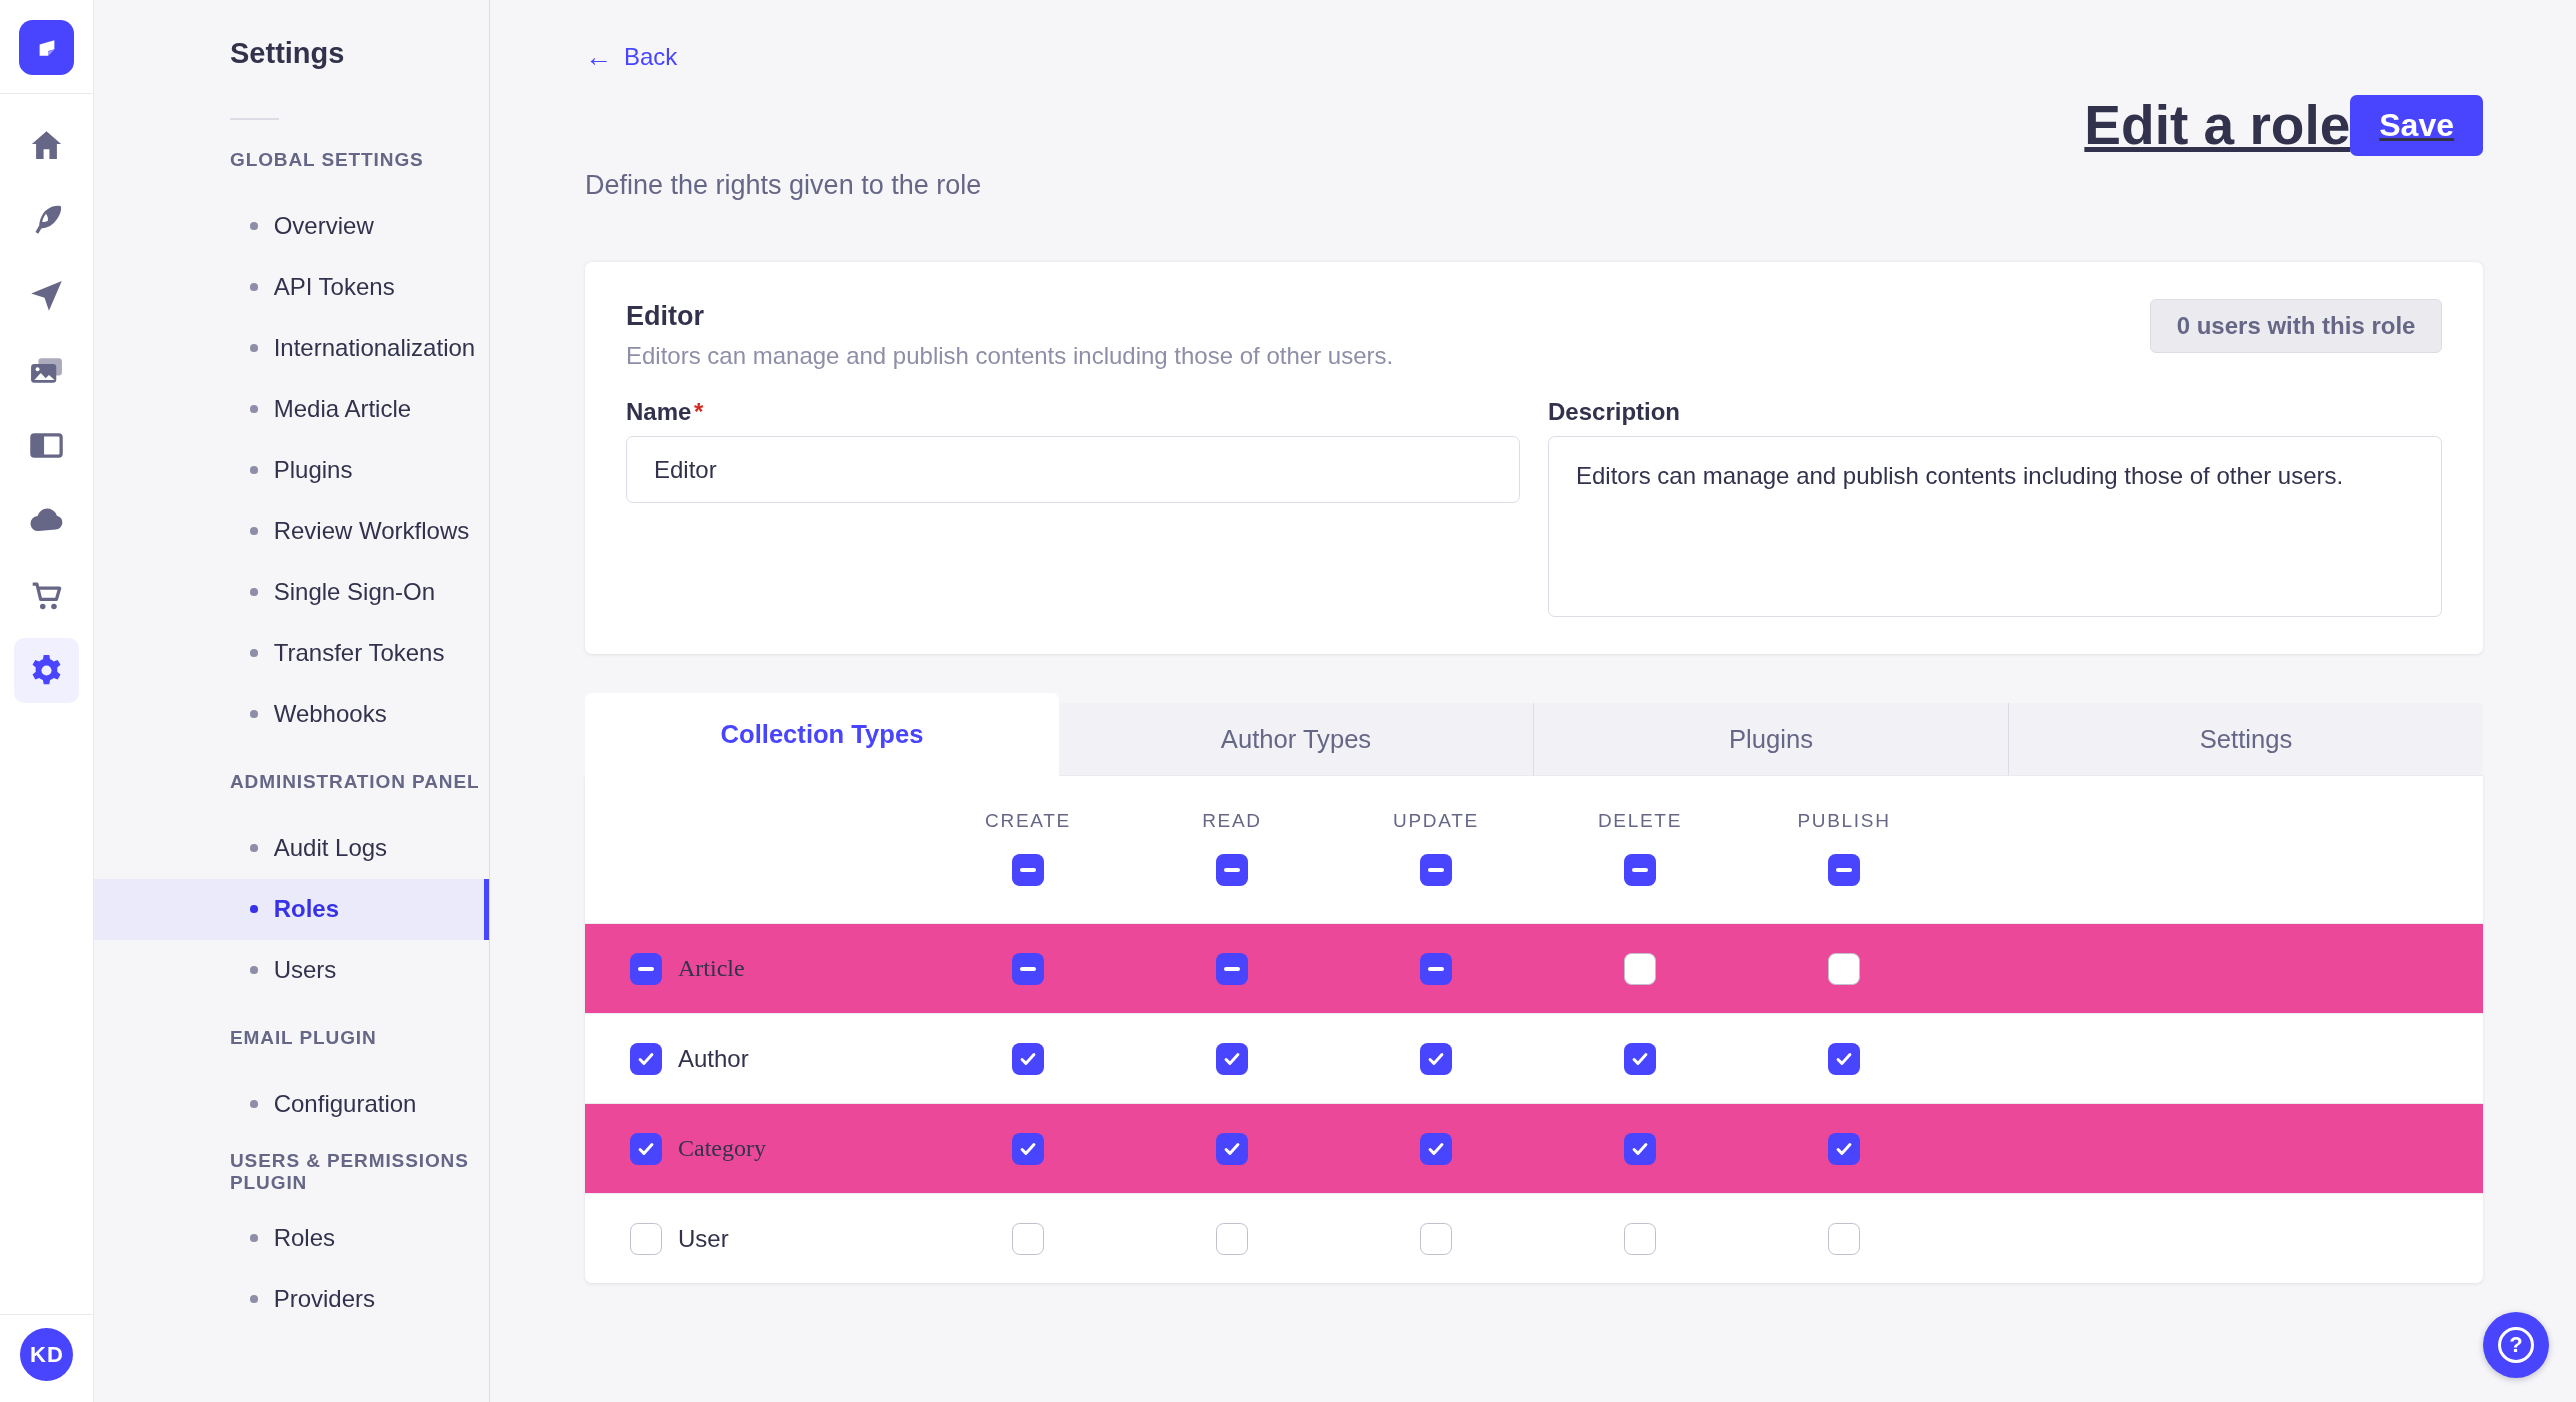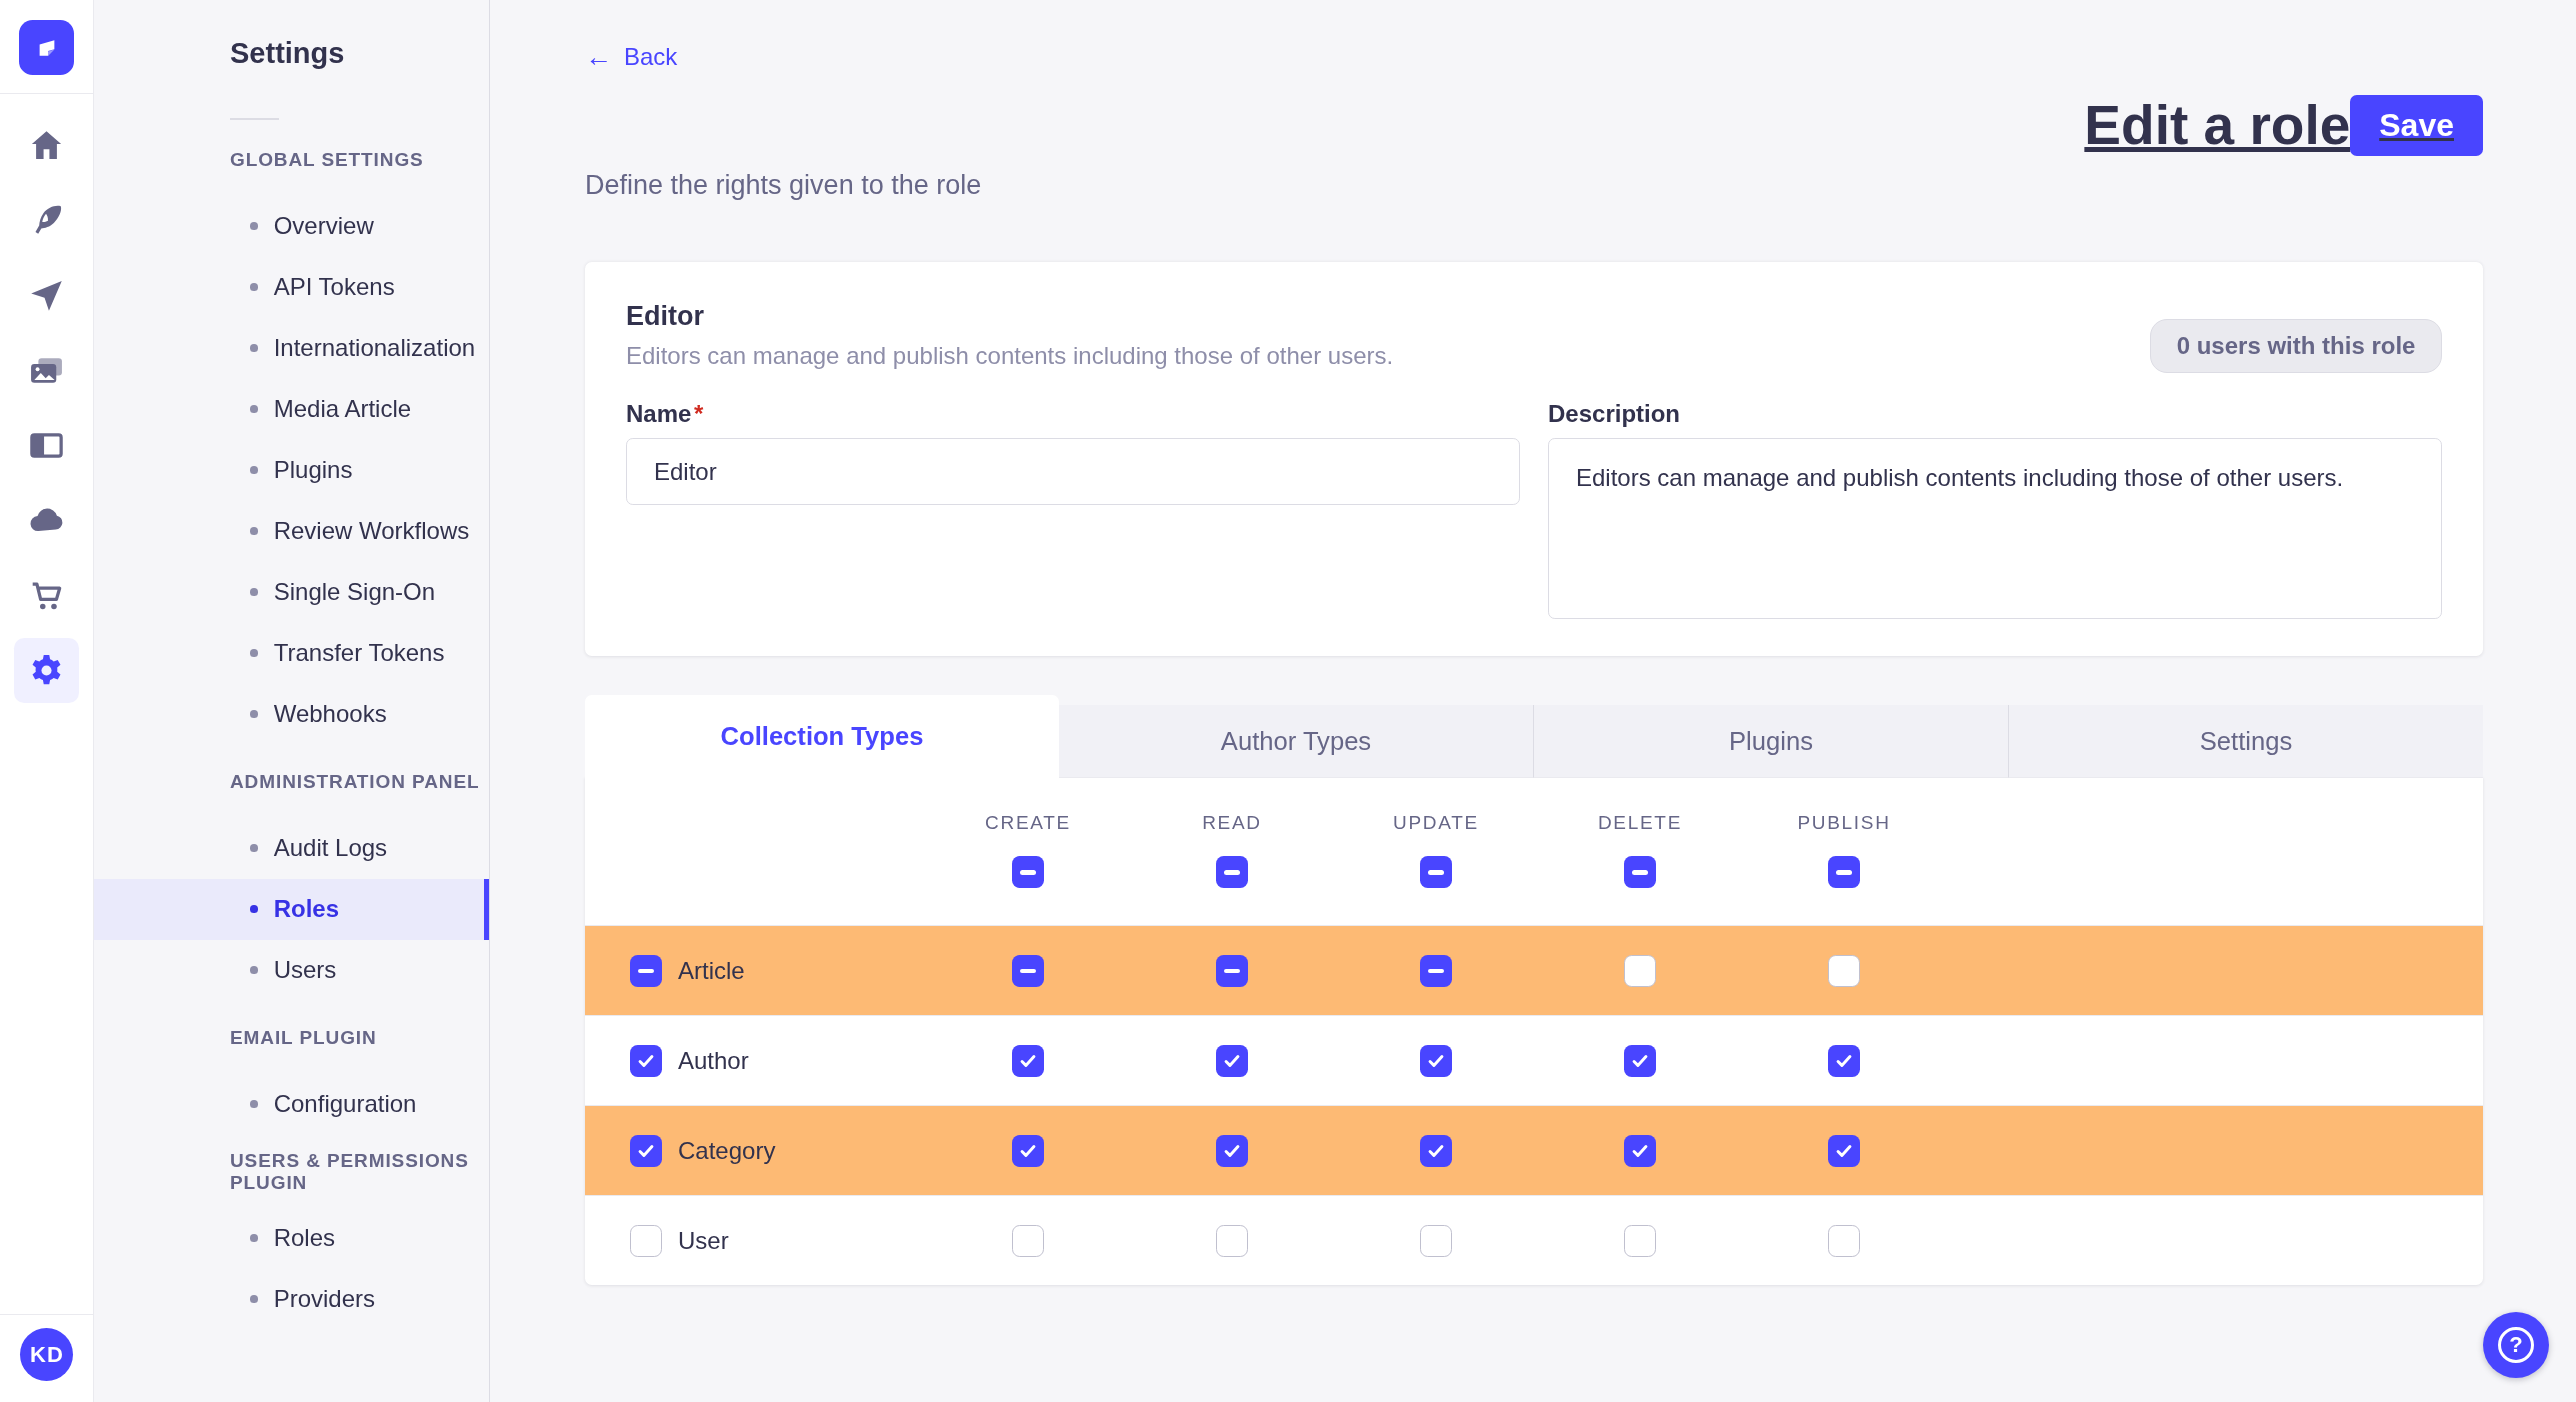--- a/index.html
+++ b/index.html
@@ -75,22 +75,22 @@
 
   
   .card {
     background: #fff; border-radius: 6.8px; box-shadow: 0 0.9px 3.4px rgba(33,33,52,0.1);
   }
   .role-card { margin-top: 60px; padding: 37px 41px 34px; }
   .role-card-head { display: flex; justify-content: space-between; align-items: flex-start; }
   .role-title { font-size: 27px; font-weight: bold; color: #32324D; line-height: 34px; }
   .role-desc { margin-top: 6.8px; font-size: 24px; color: #8E8EA9; line-height: 31px; }
   .users-badge {
-    background: #EAEAEF; border: 0.9px solid #DCDCE4; border-radius: 17px;
-    padding: 12px 25.6px; font-size: 24px; font-weight: bold; color: #666687; white-space: nowrap; margin-top: 20px;
+    background: #EAEAEF; border: 0.9px solid #DCDCE4; border-radius: 6px;
+    padding: 12px 25.6px; font-size: 24px; font-weight: bold; color: #666687; white-space: nowrap;
   }
   .form-grid { margin-top: 27px; display: grid; grid-template-columns: 1fr 1fr; column-gap: 28px; }
   .field-label { font-size: 24px; font-weight: bold; color: #32324D; margin-bottom: 10.2px; display: block; }
   .req { color: #D02B20; margin-left: 2.6px; }
   .text-input {
     width: 100%; height: 67px; border: 0.9px solid #DCDCE4; border-radius: 6.8px; background: #fff;
     padding: 0 27px; font-size: 24px; color: #32324D; font-family: "Liberation Sans", sans-serif; outline: none;
   }
   .text-area {
     width: 100%; height: 181px; border: 0.9px solid #DCDCE4; border-radius: 6.8px; background: #fff;
@@ -113,21 +113,21 @@
   }
   .perm-table { background: #fff; border-radius: 0 0 6.8px 6.8px; box-shadow: 0 0.9px 3.4px rgba(33,33,52,0.1); overflow: hidden; }
   .grid-row { display: grid; grid-template-columns: 341px repeat(5, 204px) 1fr; align-items: center; }
   .table-head { padding: 34px 0 37px; }
   .head-cbs { margin-top: 22px; }
   .col-label {
     text-align: center; font-size: 19px; font-weight: normal; color: #666687; letter-spacing: 1.7px;
   }
   .cell-cb { display: flex; justify-content: center; }
   .perm-row { height: 90px; border-top: 0.9px solid #EAEAEF; }
-  .perm-row.striped { background: #fdba74; }
+  .perm-row.striped { background: #ec4899; font-family: Liberation Serif, serif; }
   .cell-first { display: flex; align-items: center; padding-left: 45px; }
   .row-label { margin-left: 16px; font-size: 24px; color: #32324D; }
 
   
   .cb {
     width: 32px; height: 32px; border-radius: 7.7px; flex: none;
     display: inline-flex; align-items: center; justify-content: center; cursor: pointer; position: relative;
   }
   .cb.unchecked { background: #fff; border: 1.7px solid #C0C0CF; }
   .cb.checked, .cb.indeterminate { background: #4945FF; }

